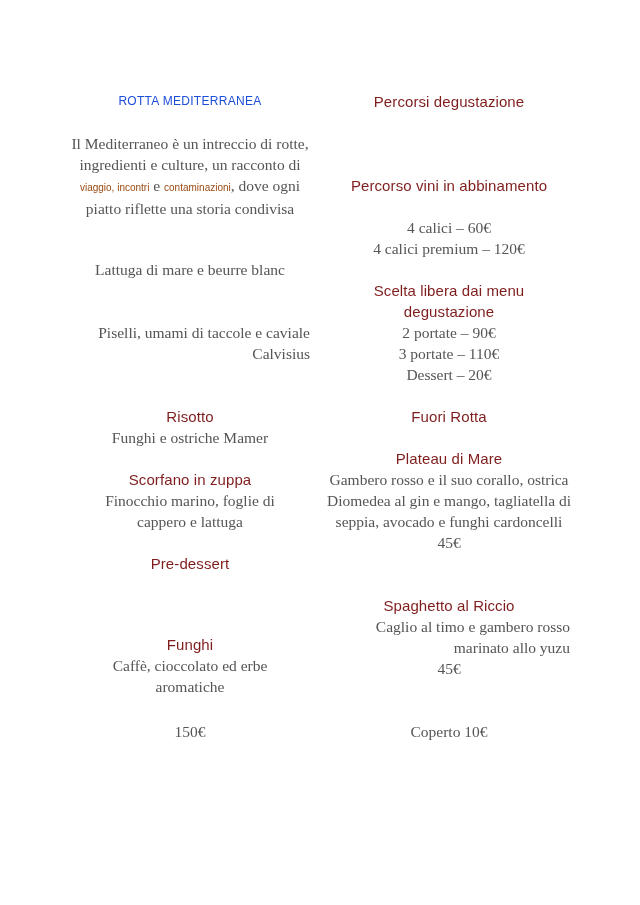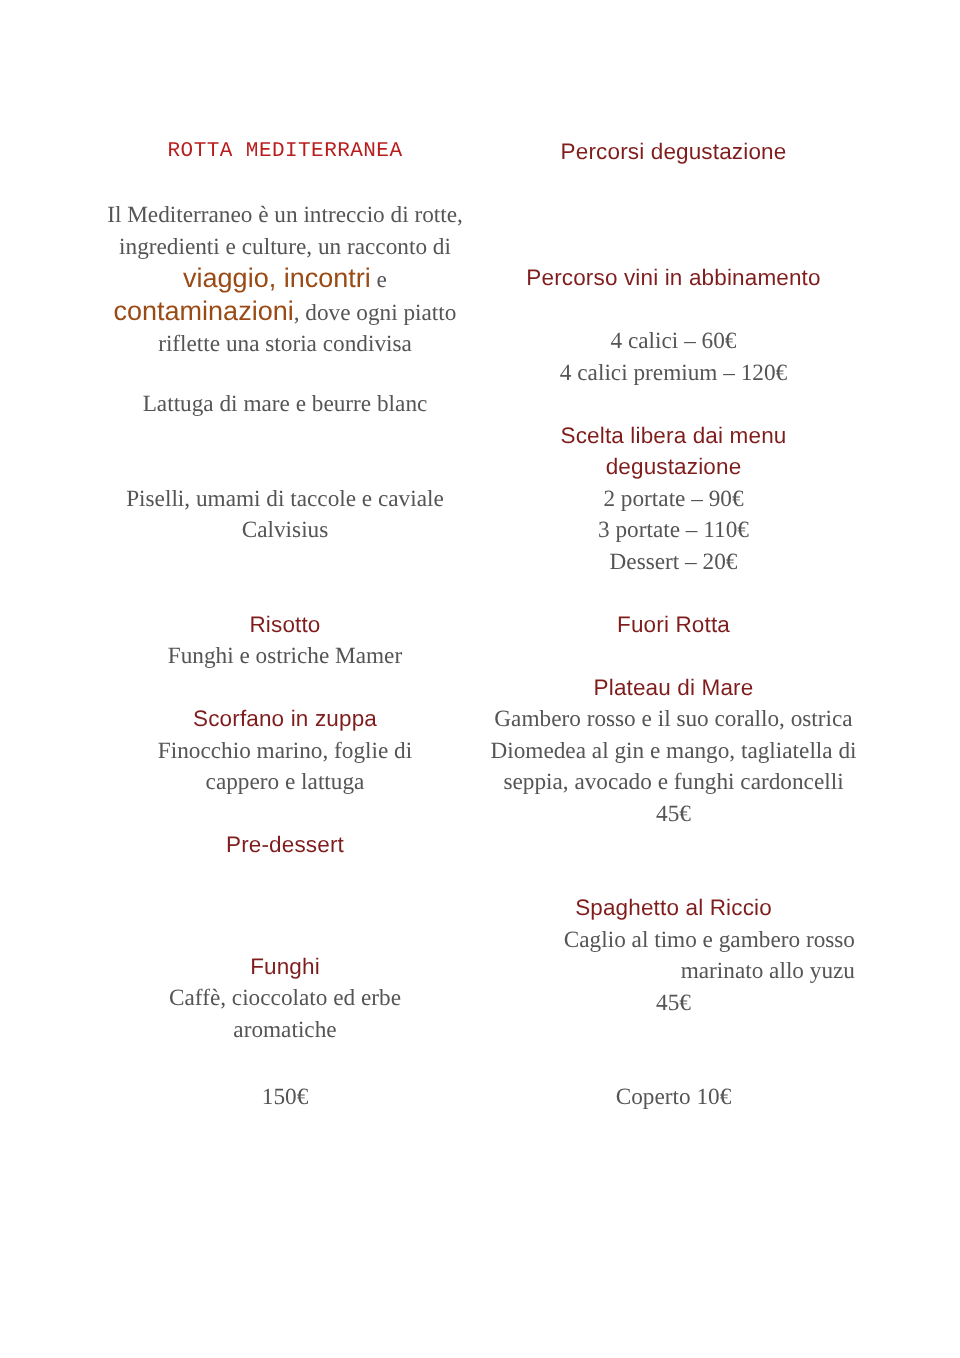--- a/index.html
+++ b/index.html
@@ -40,55 +40,55 @@
       right: 0;
     }
     .heading {
       color: #7f1d1d;
       font-family: "Liberation Sans", "DejaVu Sans", sans-serif;
       font-size: 15px;
       line-height: 21px;
       letter-spacing: 0.1px;
     }
     .title {
-      color: #b91c1c;
-      font-family: Liberation Mono, monospace;
-      font-size: 14px;
+      color: #1d4ed8;
+      font-family: Liberation Sans, sans-serif;
+      font-size: 12px;
       letter-spacing: 0.3px;
       line-height: 21px;
     }
     .text {
       color: #555555;
       line-height: 21px;
     }
     .accent {
       color: #9a4a14;
       font-family: "Liberation Sans", "DejaVu Sans", sans-serif;
-      font-size: 18px;
+      font-size: 10px;
     }
   </style>
 </head>
 <body>
 
 <div class="page">
 
   <div class="col col-left">
 
     <div class="block title" style="top:91px;">ROTTA MEDITERRANEA</div>
 
     <div class="block text" style="top:133px; padding:0 2px;">
       <span>Il Mediterraneo è un intreccio di rotte, ingredienti e culture, un racconto di </span><span class="accent">viaggio</span><span class="accent">, </span><span class="accent">incontri</span><span> e </span><span class="accent">contaminazioni</span><span>, dove ogni piatto riflette una storia condivisa</span>
     </div>
 
     <div class="block" style="top:259px;">
       <div class="text">Lattuga di mare e beurre blanc</div>
     </div>
 
     <div class="block" style="top:322px;">
-      <div class="text" style="padding:0 8px;">Piselli, umami di taccole e caviale Calvisius</div>
+      <div class="text" style="padding:0 8px;text-align:right;">Piselli, umami di taccole e caviale Calvisius</div>
     </div>
 
     <div class="block" style="top:406px;">
       <div class="heading">Risotto</div>
       <div class="text">Funghi e ostriche Mamer</div>
     </div>
 
     <div class="block" style="top:469px;">
       <div class="heading">Scorfano in zuppa</div>
       <div class="text" style="padding:0 24px;">Finocchio marino, foglie di cappero e lattuga</div>

